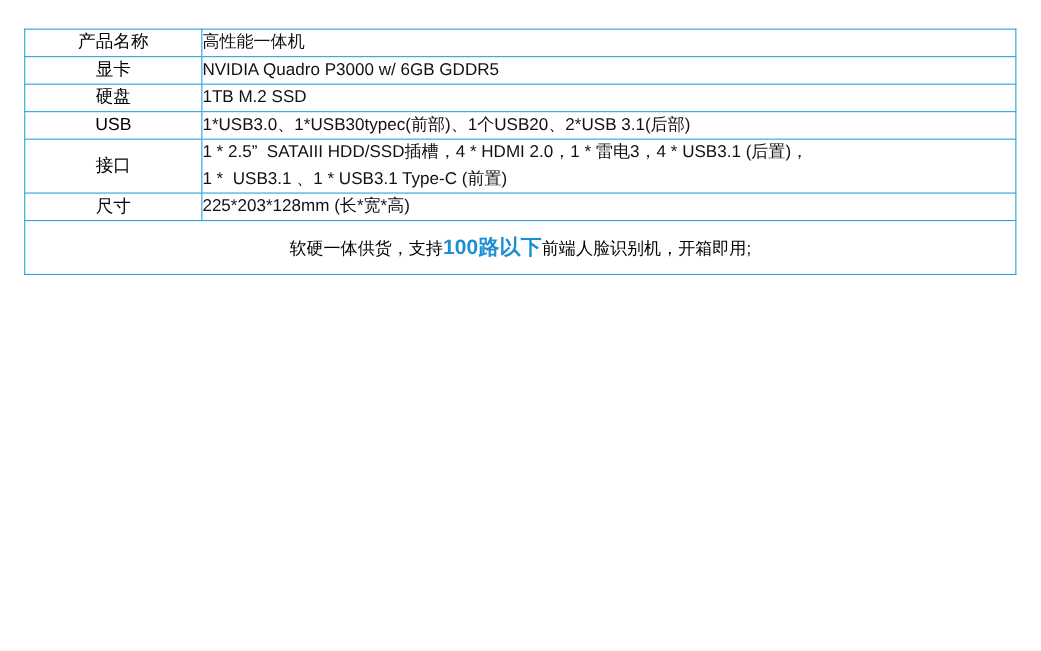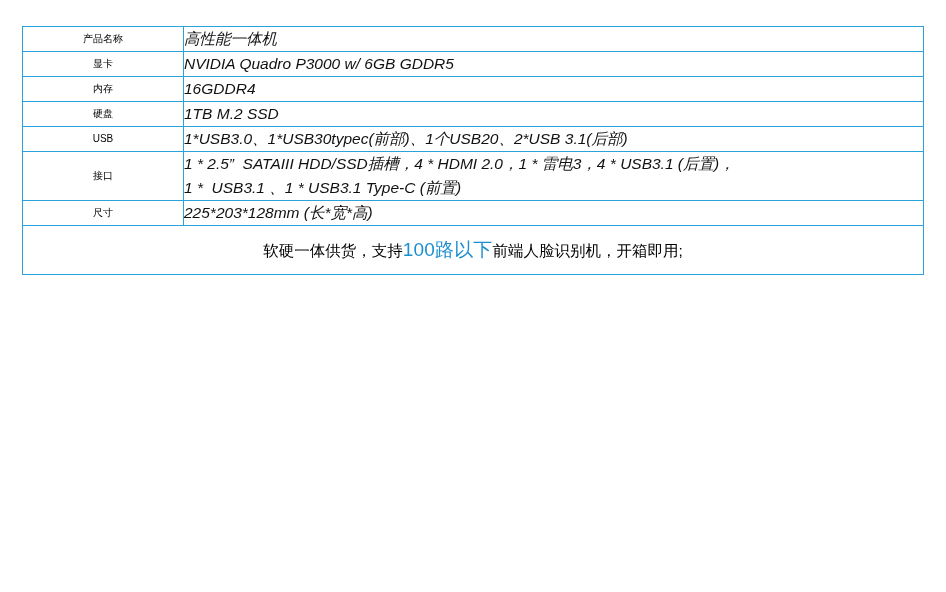--- a/index.html
+++ b/index.html
@@ -26,49 +26,48 @@
     table-layout: fixed;
   }
   table.spec td {
     border: 1px solid #29a3d9;
     padding: 0;
     vertical-align: middle;
   }
   td.label {
     width: 160px;
     text-align: center;
-    font-size: 10px;
+    font-size: 16px;
     color: #000;
     padding: 9px 4px;
     line-height: 1.45;
   }
   td.value {
     text-align: left;
     font-size: 15.5px;
     color: #111;
     padding: 9px 14px;
     line-height: 1.55;
-    font-style: italic;
   }
   td.value .line {
     display: block;
     white-space: pre-wrap;
   }
   tr.footer-row td {
     text-align: center;
     padding: 11px 8px;
     font-size: 15.5px;
   }
   .footer-text {
     display: inline;
     margin-top: 28px;
   }
   .footer-hl {
     color: #1b8fd0;
-    font-weight: normal;
+    font-weight: bold;
     font-size: 19px;
     letter-spacing: 0.2px;
   }
 </style>
 </head>
 <body>
 
 <div class="sheet">
   <table class="spec">
     <tbody>
@@ -81,26 +80,20 @@
       </tr>
 
 
       <tr>
         <td class="label">显卡</td>
         <td class="value">
           <span class="line">NVIDIA Quadro P3000 w/ 6GB GDDR5</span>
         </td>
       </tr>
 
-      <tr>
-        <td class="label">内存</td>
-        <td class="value">
-          <span class="line">16GDDR4</span>
-        </td>
-      </tr>
 
       <tr>
         <td class="label">硬盘</td>
         <td class="value">
           <span class="line">1TB M.2 SSD</span>
         </td>
       </tr>
 
       <tr>
         <td class="label">USB</td>

